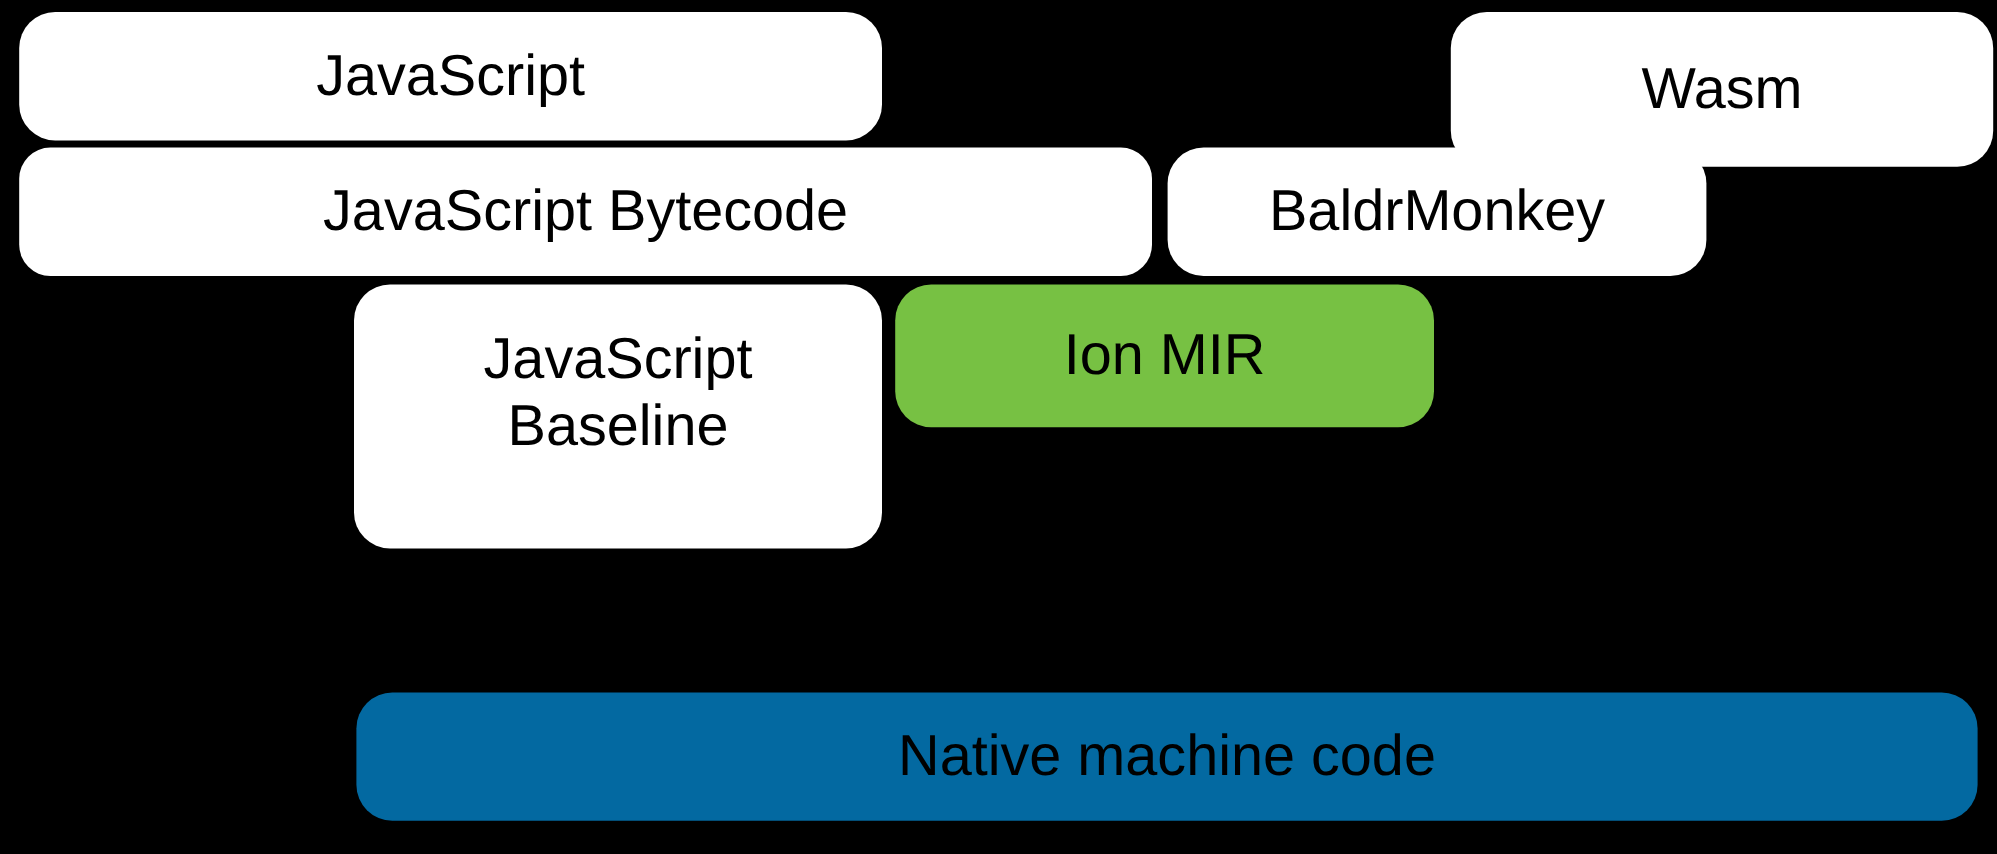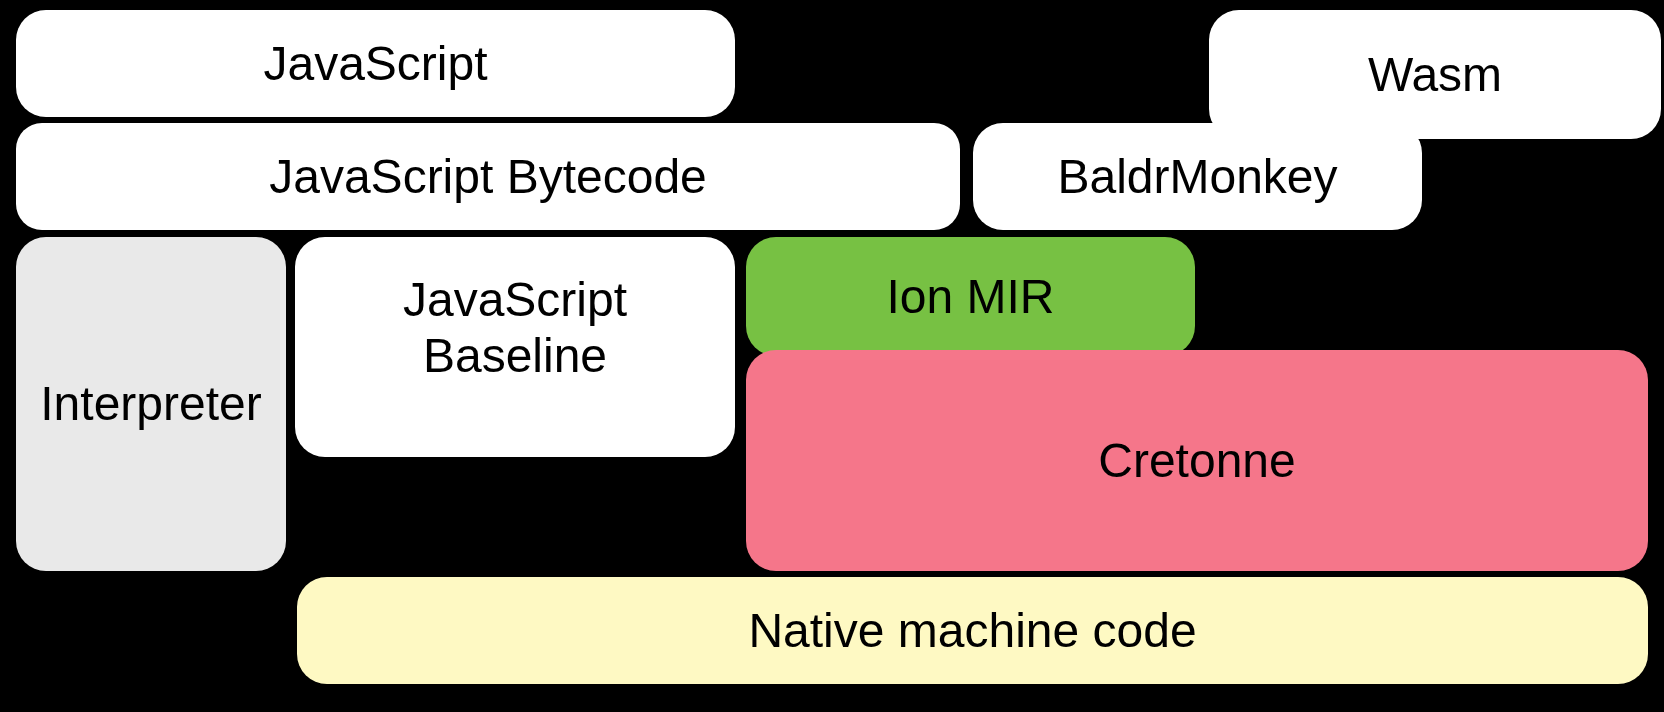--- a/index.html
+++ b/index.html
@@ -58,35 +58,29 @@
   </div>
 
   <div class="box" id="box-bytecode" style="background: rgb(255, 255, 255);">
     <span class="label">JavaScript Bytecode</span>
   </div>
 
   <div class="box" id="box-baldrmonkey" style="background: rgb(255, 255, 255);">
     <span class="label">BaldrMonkey</span>
   </div>
 
-  <div class="box" id="box-interpreter" style="background: rgb(233, 233, 233);">
-    <span class="label">Interpreter</span>
-  </div>
 
   <div class="box" id="box-baseline" style="background: rgb(255, 255, 255);">
     <span class="label">JavaScript
 Baseline</span>
   </div>
 
   <div class="box" id="box-ionmir" style="background: rgb(119, 193, 67);">
     <span class="label">Ion MIR</span>
   </div>
 
-  <div class="box" id="box-cretonne" style="background: rgb(245, 118, 138);">
-    <span class="label">Cretonne</span>
-  </div>
 
 
-  <div class="box" id="box-native" style="background: #fef9c3;">
+  <div class="box" id="box-native" style="background: #0369a1;">
     <span class="label">Native machine code</span>
   </div>
 
 </div>
 
 </body></html>

